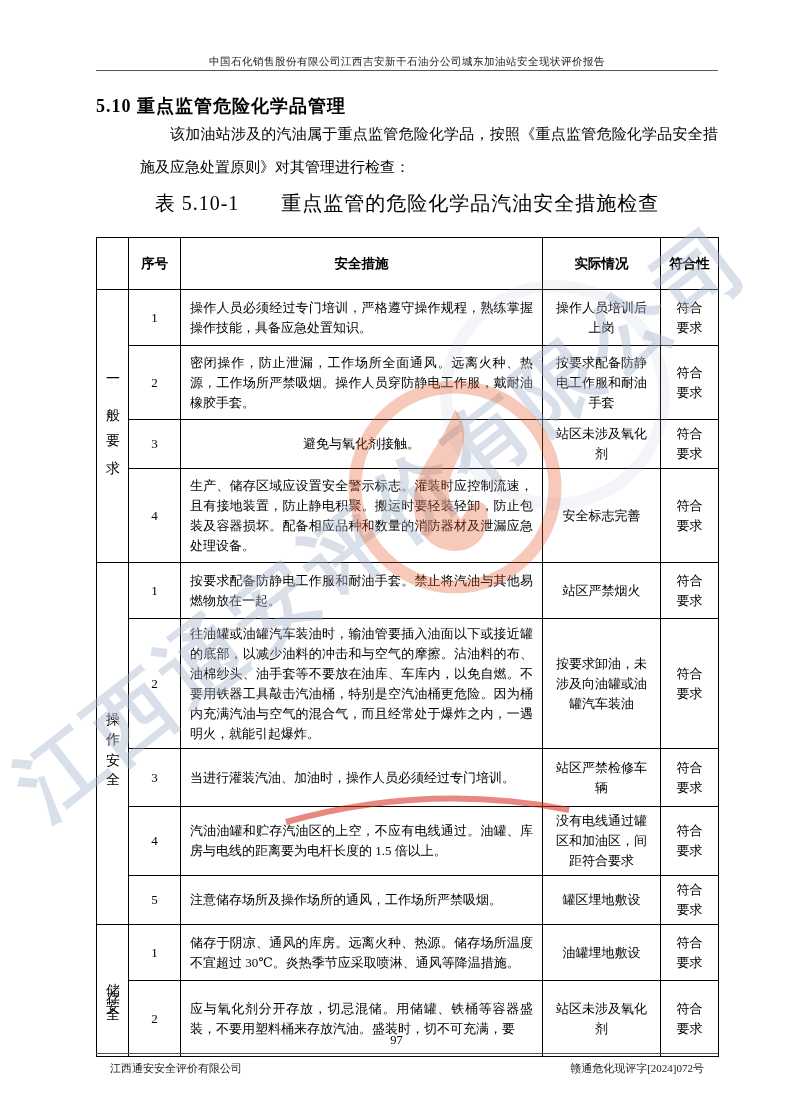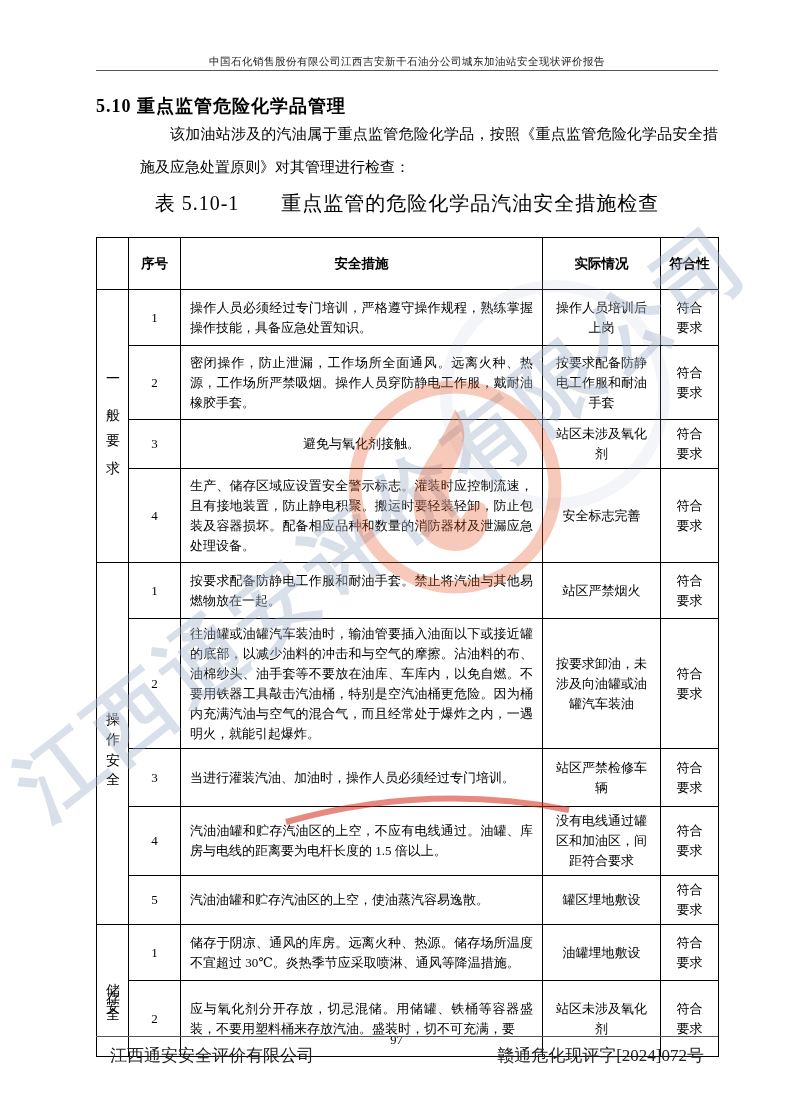--- a/index.html
+++ b/index.html
@@ -32,23 +32,23 @@
   .vt-b  { letter-spacing:20px; }
   .vt-c  { letter-spacing:8px; }
   .seq     { text-align:center; }
   .measure { text-align:justify; padding:4px 9px; }
   .measure.center { text-align:center; }
   .actual  { text-align:center; padding:4px 7px; }
   .conform { text-align:center; padding:4px 10px; }
   
   .page-num { position:absolute; bottom:72px; left:0; right:0; text-align:center; font-size:12.5px; z-index:2; }
   .doc-footer {
-    position:absolute; bottom:53px; left:96px; width:622px; z-index:2;
+    position:absolute; bottom:44px; left:96px; width:622px; z-index:2;
     border-top:1px solid #555; padding:7px 14px 0 14px;
-    display:flex; justify-content:space-between; font-size:17px; color:#222;
+    display:flex; justify-content:space-between; font-size:11px; color:#222;
   }
   
   .wm-layer { position:absolute; inset:0; z-index:3; pointer-events:none; }
   .wm-gray-text {
     position:absolute; left:28px; top:742px; white-space:nowrap;
     transform:rotate(-38deg); transform-origin:left center;
     font-family:"Liberation Sans","DejaVu Sans",sans-serif; font-weight:bold;
     font-size:84px; letter-spacing:6px; color:#a9b7cd; opacity:.42;
   }
   .wm-gray-ring {
@@ -138,21 +138,21 @@
         <td class="conform">符合要求</td>
       </tr>
       <tr class="rh58">
         <td class="seq">4</td>
         <td class="measure">汽油油罐和贮存汽油区的上空，不应有电线通过。油罐、库房与电线的距离要为电杆长度的 1.5 倍以上。</td>
         <td class="actual">没有电线通过罐区和加油区，间距符合要求</td>
         <td class="conform">符合要求</td>
       </tr>
       <tr class="rh46">
         <td class="seq">5</td>
-        <td class="measure">汽油油罐和贮存汽油区的上空，使油蒸汽容易逸散。</td>
+        <td class="measure">注意储存场所及操作场所的通风，工作场所严禁吸烟。</td>
         <td class="actual">罐区埋地敷设</td>
         <td class="conform">符合要求</td>
       </tr>
 
       <tr class="rh56">
         <td class="cat" rowspan="2"><span class="vt vt-c">储存安全</span></td>
         <td class="seq">1</td>
         <td class="measure">储存于阴凉、通风的库房。远离火种、热源。储存场所温度不宜超过 30℃。炎热季节应采取喷淋、通风等降温措施。</td>
         <td class="actual">油罐埋地敷设</td>
         <td class="conform">符合要求</td>

